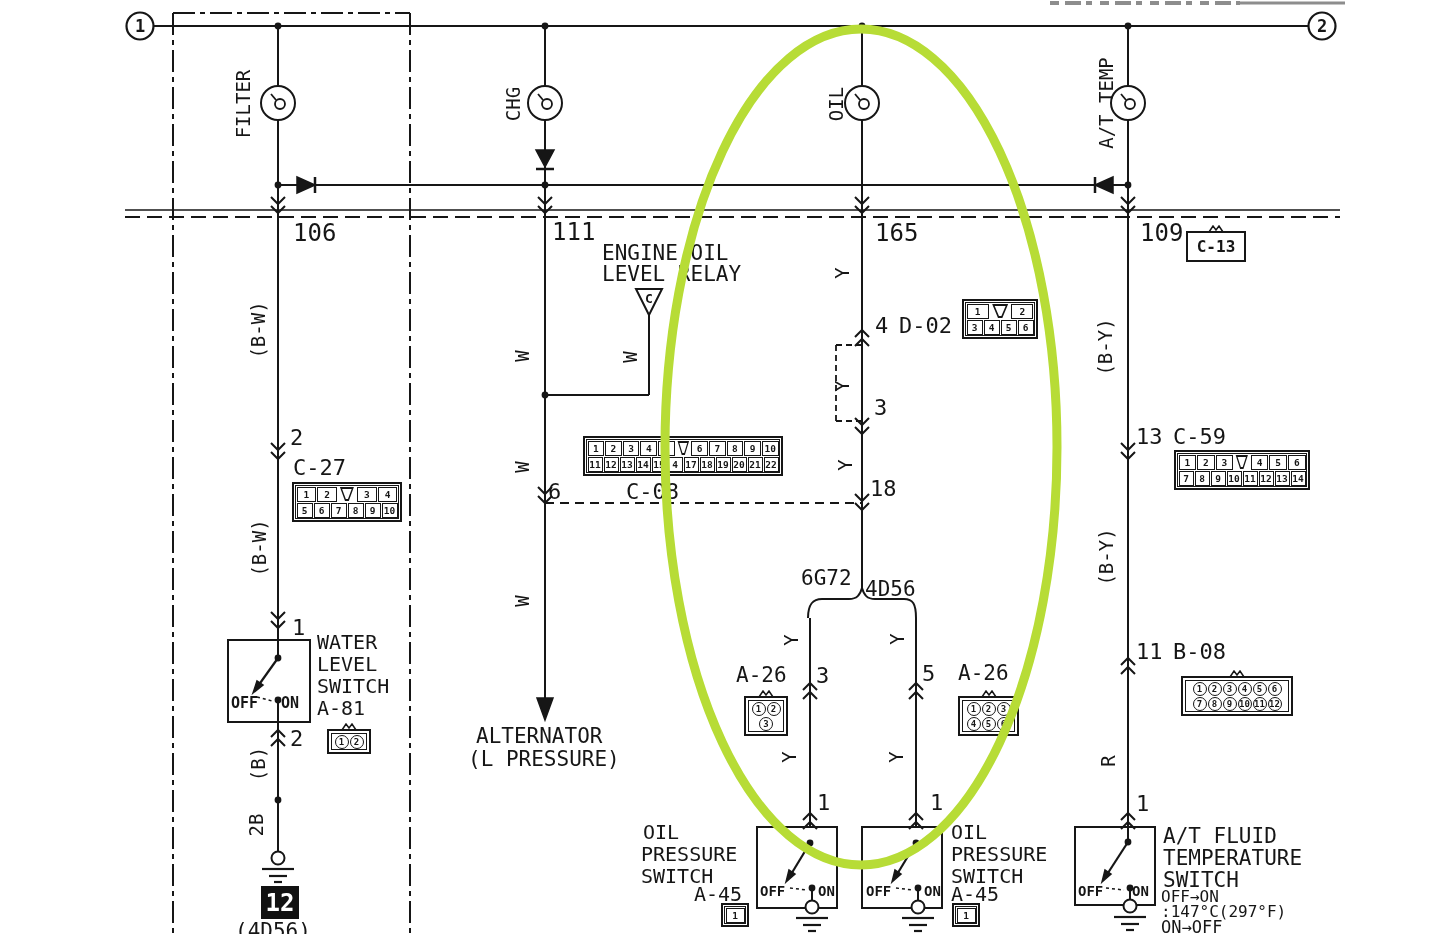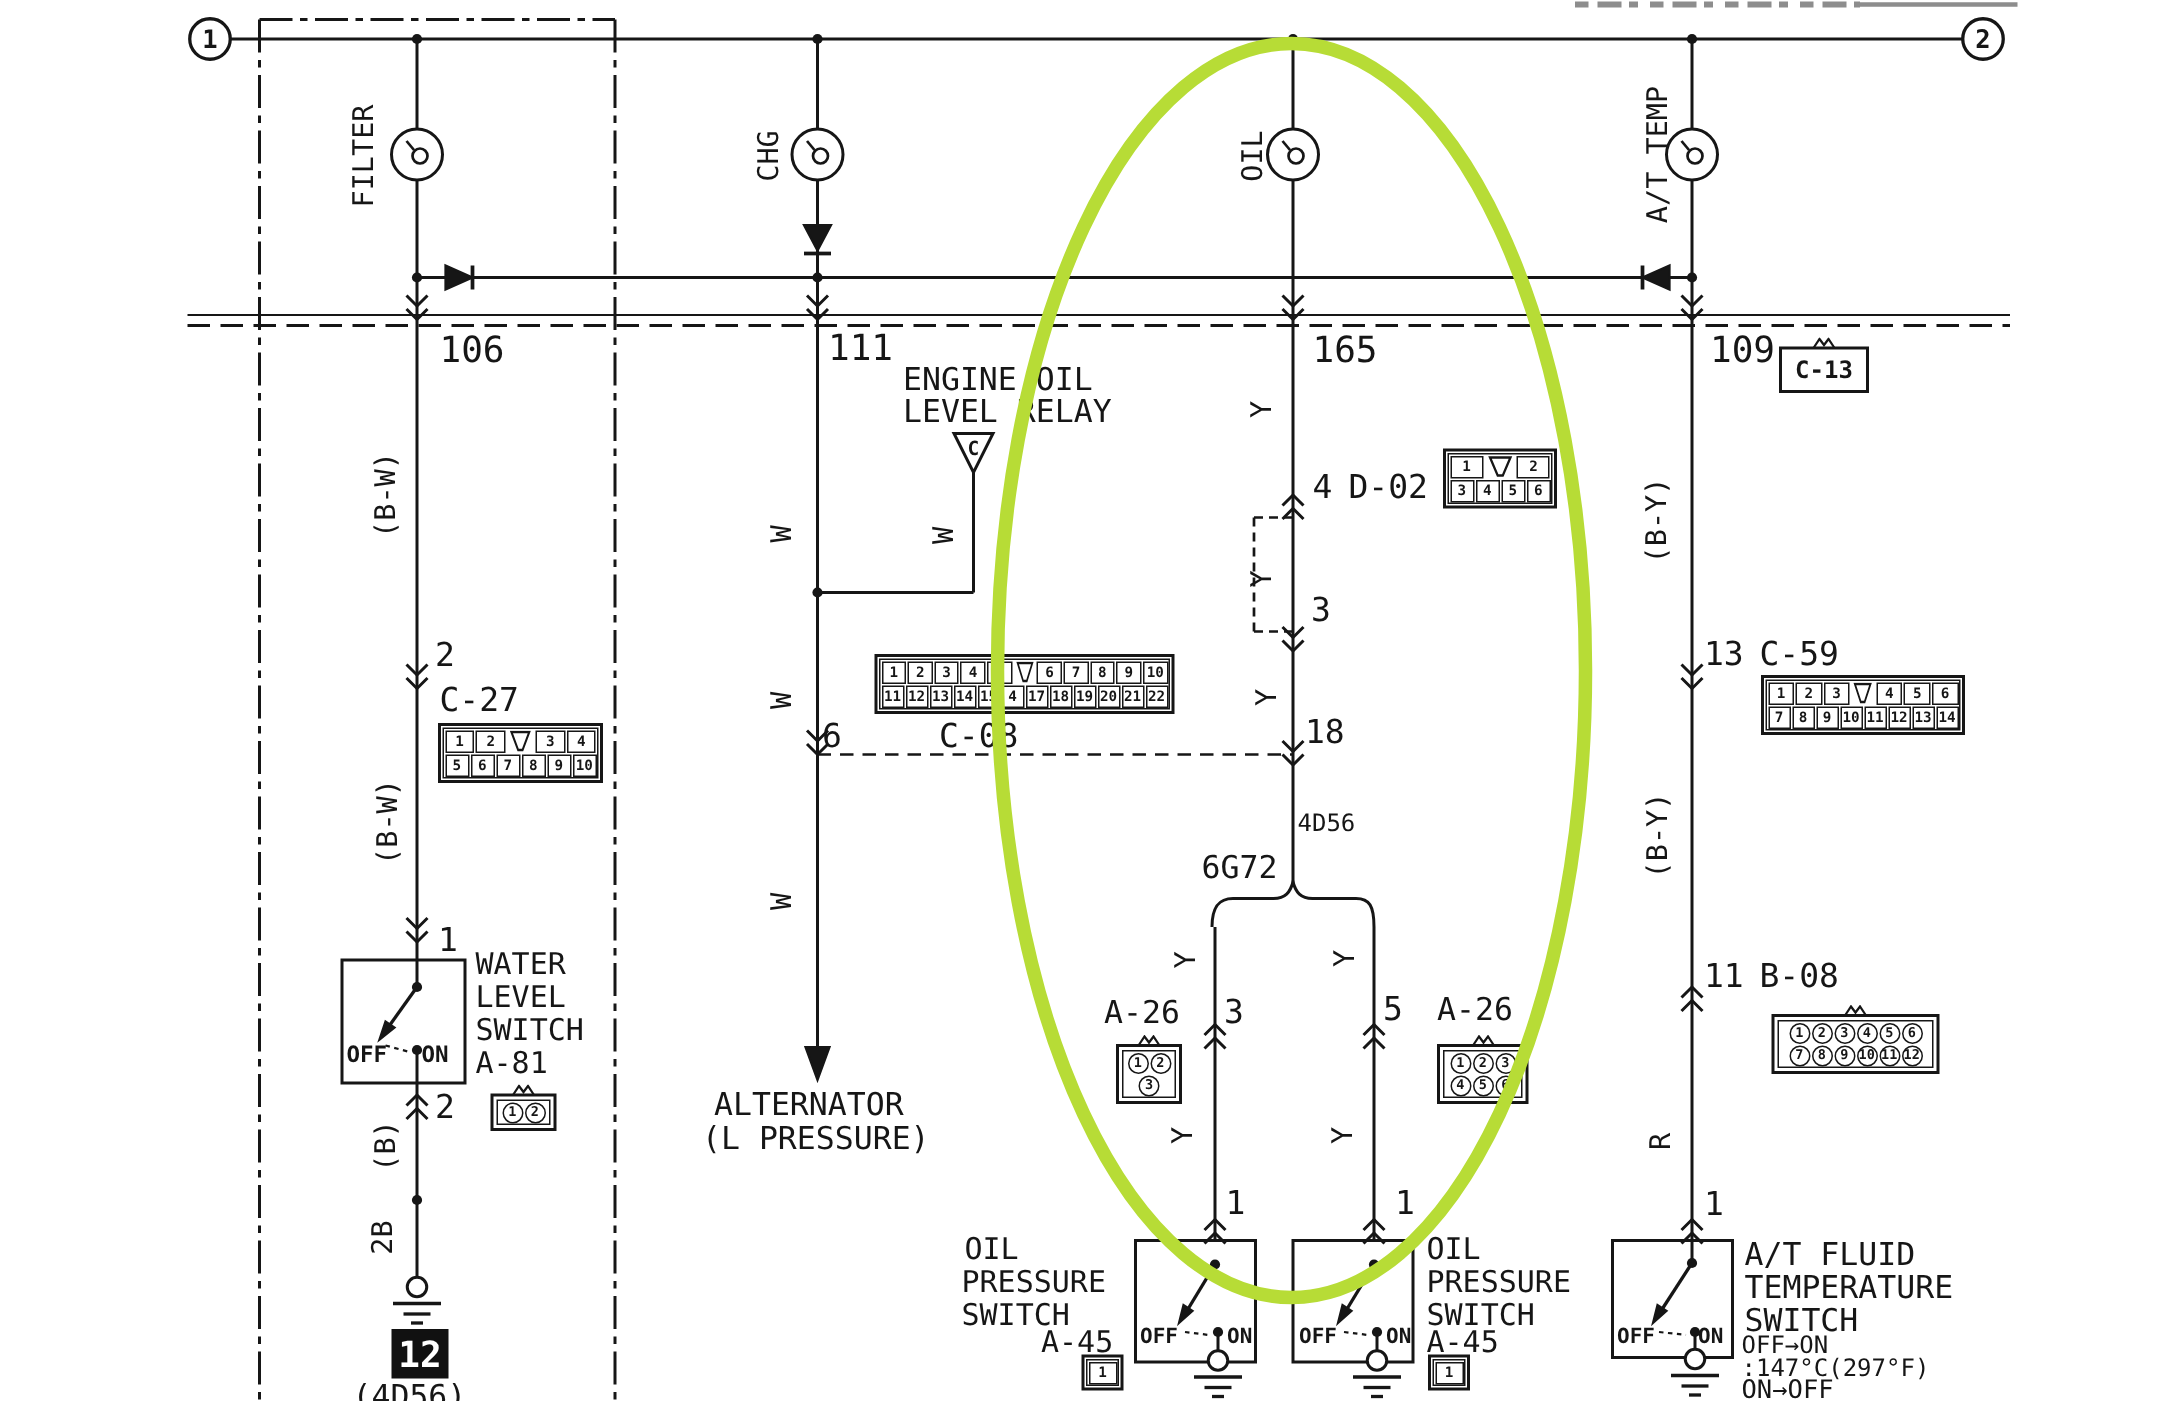--- a/index.html
+++ b/index.html
@@ -425,21 +425,21 @@
       <span class="lbl" style="left: 476px; top: 726px; font-size: 21px;">ALTERNATOR</span>
       <span class="lbl" style="left: 468px; top: 749px; font-size: 21px;">(L PRESSURE)</span>
       <span class="lbl rot" style="left: 842px; top: 273px; font-size: 19px;">Y</span>
       <span class="lbl" style="left: 875px; top: 315px; font-size: 22px;">4</span>
       <span class="lbl" style="left: 899px; top: 315px; font-size: 22px;">D-02</span>
       <span class="lbl rot" style="left: 842px; top: 386px; font-size: 19px;">Y</span>
       <span class="lbl" style="left: 874px; top: 397px; font-size: 22px;">3</span>
       <span class="lbl rot" style="left: 845px; top: 465px; font-size: 19px;">Y</span>
       <span class="lbl" style="left: 870px; top: 478px; font-size: 22px;">18</span>
       <span class="lbl" style="left: 801px; top: 568px; font-size: 21px;">6G72</span>
-      <span class="lbl" style="left: 865px; top: 541px; font-size: 16px;">4D56</span>
+      <span class="lbl" style="left: 865px; top: 579px; font-size: 21px;">4D56</span>
       <span class="lbl rot" style="left: 791px; top: 640px; font-size: 19px;">Y</span>
       <span class="lbl rot" style="left: 897px; top: 639px; font-size: 19px;">Y</span>
       <span class="lbl" style="left: 736px; top: 665px; font-size: 21px;">A-26</span>
       <span class="lbl" style="left: 816px; top: 665px; font-size: 22px;">3</span>
       <span class="lbl" style="left: 922px; top: 663px; font-size: 22px;">5</span>
       <span class="lbl" style="left: 958px; top: 663px; font-size: 21px;">A-26</span>
       <span class="lbl rot" style="left: 789px; top: 757px; font-size: 19px;">Y</span>
       <span class="lbl rot" style="left: 896px; top: 757px; font-size: 19px;">Y</span>
       <span class="lbl" style="left: 817px; top: 792px; font-size: 22px;">1</span>
       <span class="lbl" style="left: 930px; top: 792px; font-size: 22px;">1</span>

